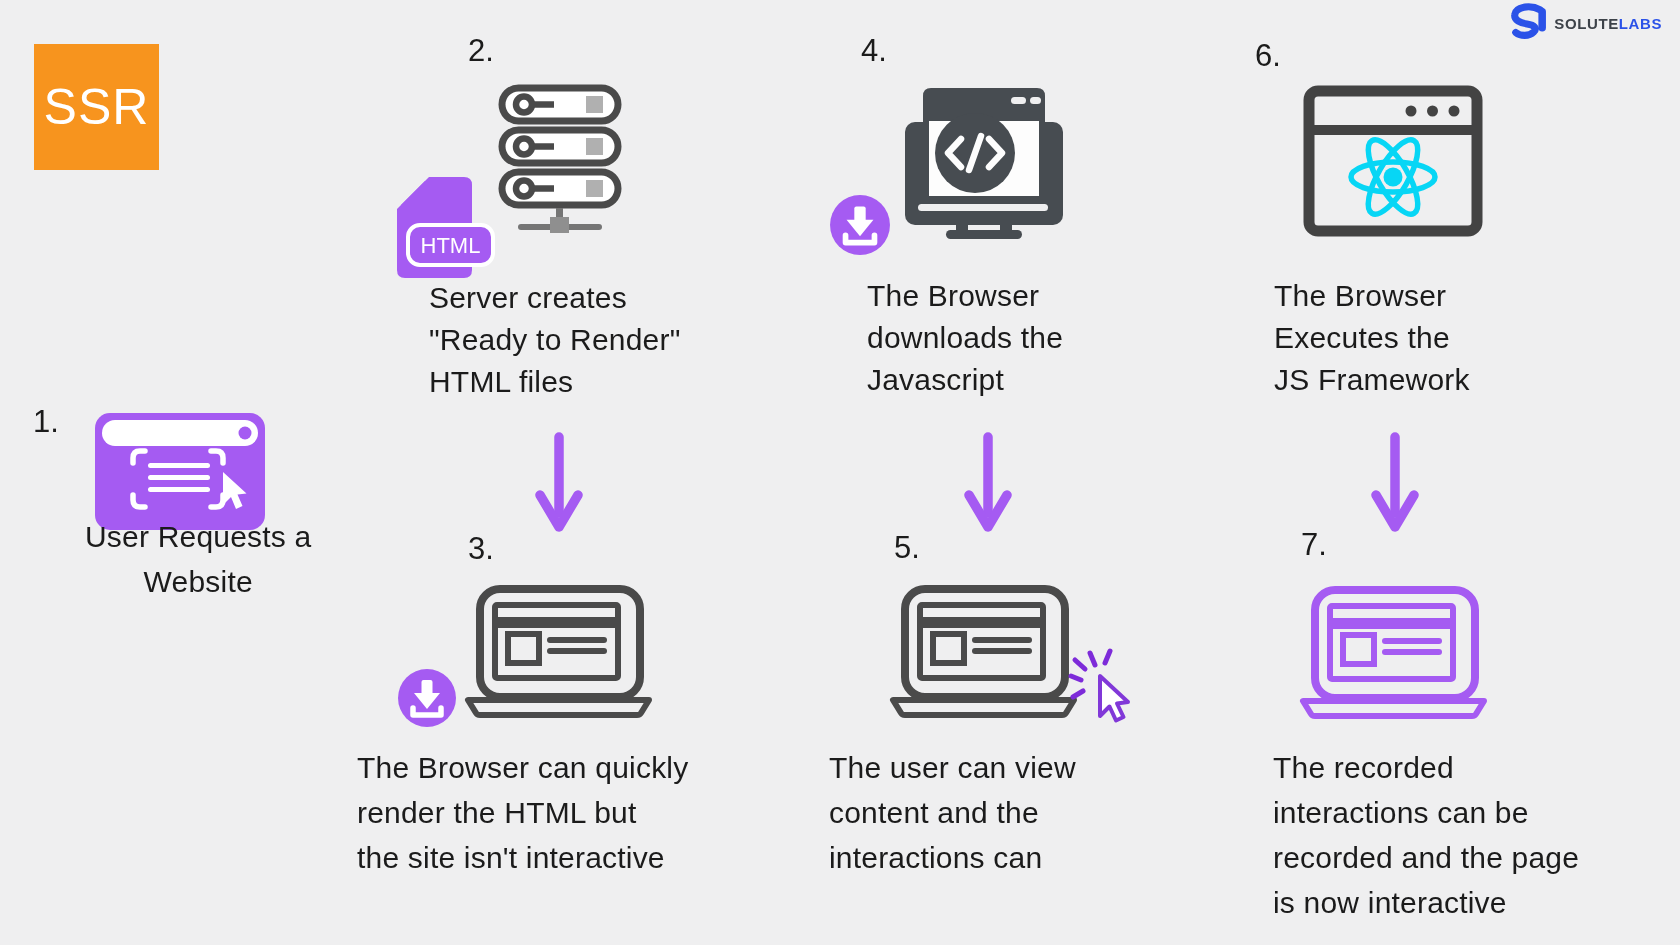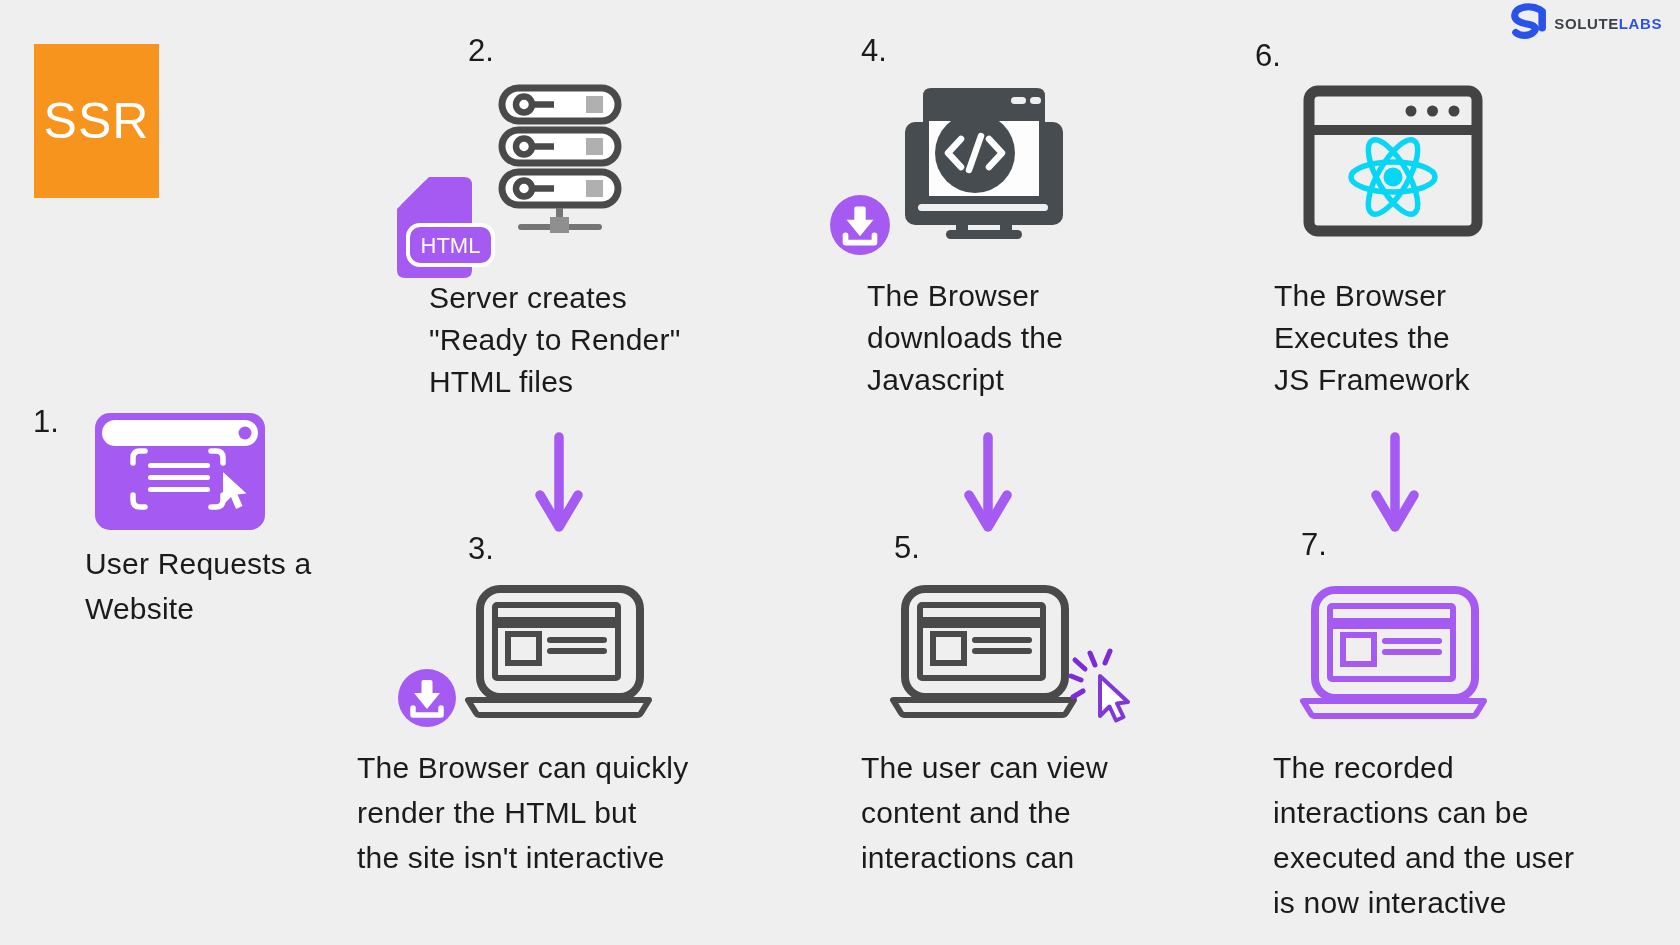--- a/index.html
+++ b/index.html
@@ -3,21 +3,21 @@
 <meta charset="utf-8">
 <style>
   html,body{margin:0;padding:0;}
   .canvas{
     position:relative;width:1680px;height:945px;overflow:hidden;
     background:#efeff0;
     font-family:"Liberation Sans","DejaVu Sans",sans-serif;
     color:#1b1b1b;
   }
   .ssr-badge{
-    position:absolute;left:34px;top:44px;width:125px;height:154px;
+    position:absolute;left:34px;top:44px;width:125px;height:126px;
     background:#f7941e;display:flex;align-items:center;justify-content:center;
   }
   .ssr-badge span{font-size:50px;font-weight:300;color:#ffffff;letter-spacing:1px;}
   .logo{position:absolute;top:6px;right:18px;display:flex;align-items:center;gap:7px;}
   .logo-text{font-size:15px;font-weight:bold;letter-spacing:.6px;}
   .logo-text .lt1{color:#3d4249;}
   .logo-text .lt2{color:#2b52e8;}
   .stepnum{position:absolute;font-size:31px;font-weight:500;color:#1b1b1b;}
   .caption{position:absolute;font-size:30px;font-weight:500;letter-spacing:.2px;color:#1b1b1b;}
   .cap-r1{line-height:42px;}
@@ -202,21 +202,21 @@
   <svg class="icon" style="left:1300px;top:587px;" width="187" height="131" viewBox="0 0 187 131">
     <rect x="15" y="3" width="160" height="108" rx="20" fill="none" stroke="#a55bf2" stroke-width="8"></rect>
     <rect x="30" y="19" width="123" height="73" rx="2" fill="none" stroke="#a55bf2" stroke-width="6"></rect>
     <rect x="33" y="31" width="117" height="11" fill="#a55bf2"></rect>
     <rect x="43" y="48" width="31" height="29" fill="none" stroke="#a55bf2" stroke-width="6"></rect>
     <rect x="82" y="51" width="60" height="6" rx="3" fill="#a55bf2"></rect>
     <rect x="82" y="62" width="60" height="6" rx="3" fill="#a55bf2"></rect>
     <path d="M3,114 L184,114 L176,127 Q175,129 172,129 L15,129 Q12,129 11,127 Z" fill="#efeff0" stroke="#a55bf2" stroke-width="6" stroke-linejoin="round"></path>
   </svg>
 
-  <div class="caption cap-r2" style="left:85px;top:541px;">
+  <div class="caption cap-r2" style="left:85px;top:514px;text-align:center;">
     <div>User Requests a</div>
     <div>Website</div>
   </div>
 
   <div class="caption cap-r1" style="left:429px;top:277px;">
     <div>Server creates</div>
     <div>"Ready to Render"</div>
     <div>HTML files</div>
   </div>
 
@@ -225,32 +225,32 @@
     <div>render the HTML but</div>
     <div>the site isn't interactive</div>
   </div>
 
   <div class="caption cap-r1" style="left:867px;top:275px;">
     <div>The Browser</div>
     <div>downloads the</div>
     <div>Javascript</div>
   </div>
 
-  <div class="caption cap-r2" style="left:829px;top:745px;margin-left:32px;">
+  <div class="caption cap-r2" style="left:829px;top:745px;">
     <div>The user can view</div>
     <div>content and the</div>
     <div>interactions can</div>
   </div>
 
   <div class="caption cap-r1" style="left:1274px;top:275px;">
     <div>The Browser</div>
     <div>Executes the</div>
     <div>JS Framework</div>
   </div>
 
   <div class="caption cap-r2" style="left:1225px;top:745px;margin-left:48px;">
     <div>The recorded</div>
     <div>interactions can be</div>
-    <div>executed and the user</div>
+    <div>recorded and the page</div>
     <div>is now interactive</div>
   </div>
 
 </div>
 
 </body></html>

